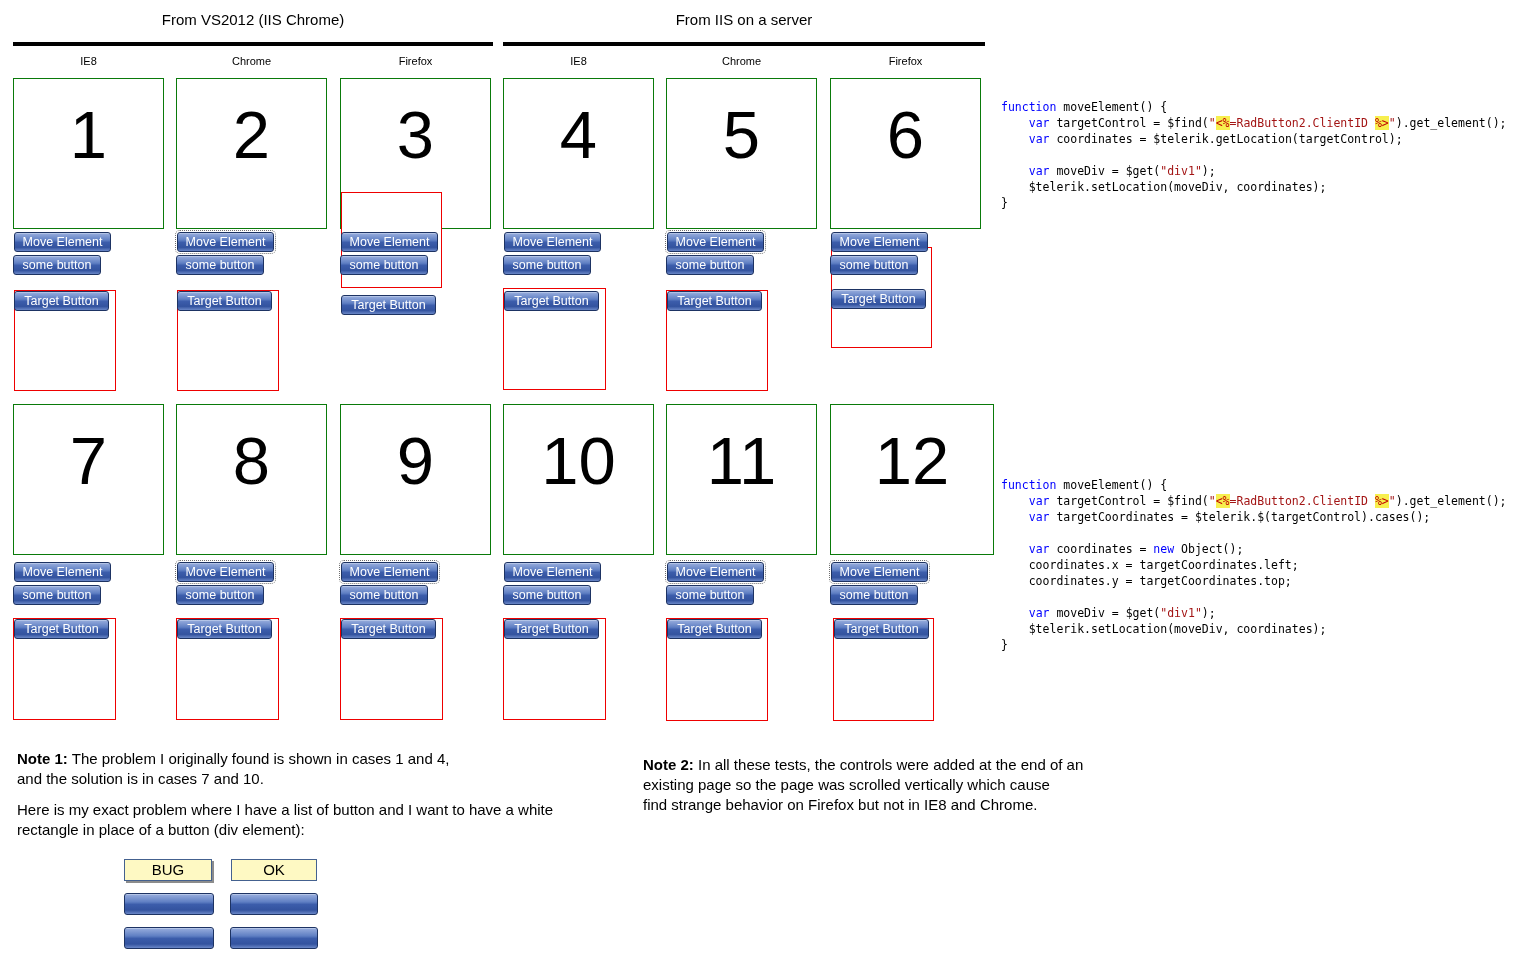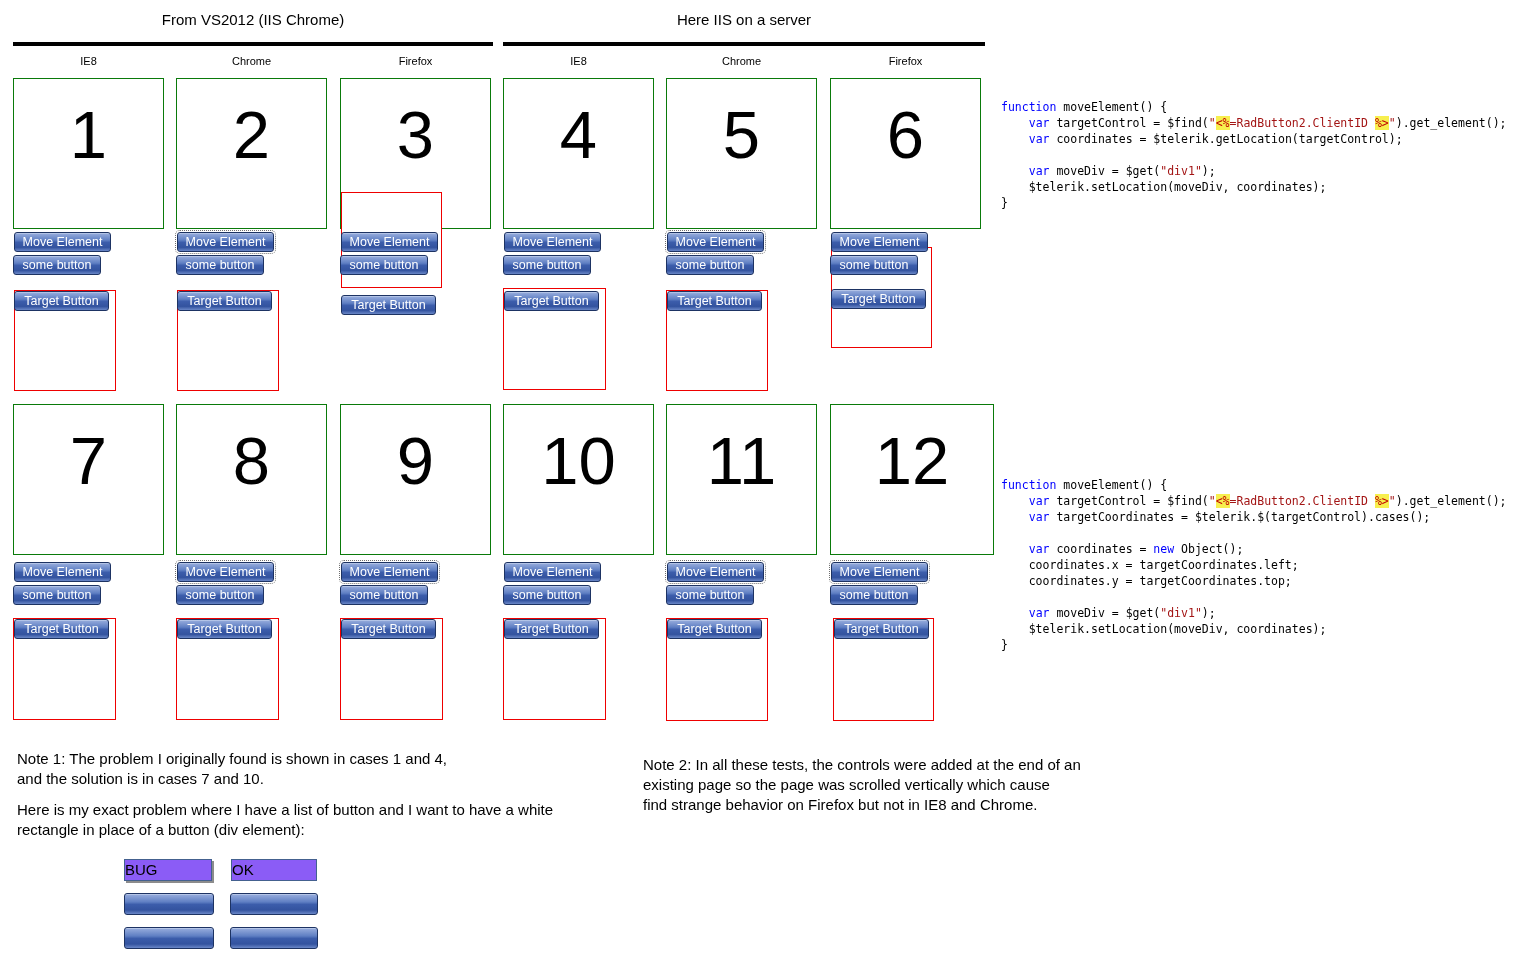--- a/index.html
+++ b/index.html
@@ -16,34 +16,34 @@
        border:1px solid #1d3363;border-radius:3px;color:#fff;font-size:12.5px;text-align:center;
        line-height:18px;height:20px;box-sizing:border-box;z-index:2;cursor:default;}
   .btn.focused{outline:1px dotted #707070;outline-offset:1px;}
   .code{font-family:"DejaVu Sans Mono",monospace;font-size:11.5px;line-height:16px;color:#000;}
   .code-line{height:16px;white-space:pre;}
   .code .kw{color:#0000ff;}
   .code .str{color:#a31515;}
   .code .hl{color:#c00000;background:#f7ef4e;}
   .code .pl{color:#000;}
   .note{font-size:15px;line-height:20px;color:#000;}
-  .note b{font-weight:normal;}
+  .note b{font-weight:bold;}
   .note .para-gap{height:11px;}
-  .demo-head{background:#8b5cf6;border:1px solid #44618f;box-sizing:border-box;font-size:15px;
-             color:#000;line-height:20px;}
+  .demo-head{background:#fef9c3;border:1px solid #44618f;box-sizing:border-box;font-size:15px;
+             color:#000;text-align:center;line-height:20px;}
   .demo-bar{background:linear-gradient(180deg,#c9d6ef 0%,#8fa6d9 7%,#5f7fc3 40%,#3c5dab 52%,#33539f 80%,#6a87c8 100%);
             border:1px solid #1d3363;border-radius:3px;box-sizing:border-box;}
 </style>
 </head>
 <body>
 
 <div id="canvas">
 
   <div class="abs group-title" style="left:13px;top:11px;width:480px">From VS2012 (IIS Chrome)</div>
-  <div class="abs group-title" style="left:503px;top:11px;width:482px">Here IIS on a server</div>
+  <div class="abs group-title" style="left:503px;top:11px;width:482px">From IIS on a server</div>
   <div class="abs thick-line" style="left:13px;top:42px;width:480px"></div>
   <div class="abs thick-line" style="left:503px;top:42px;width:482px"></div>
 
   <div id="colheads">
       <div class="abs col-label" style="left: 13px; top: 55px; width: 151px;">IE8</div>
       <div class="abs col-label" style="left: 176px; top: 55px; width: 151px;">Chrome</div>
       <div class="abs col-label" style="left: 340px; top: 55px; width: 151px;">Firefox</div>
       <div class="abs col-label" style="left: 503px; top: 55px; width: 151px;">IE8</div>
       <div class="abs col-label" style="left: 666px; top: 55px; width: 151px;">Chrome</div>
       <div class="abs col-label" style="left: 830px; top: 55px; width: 151px;">Firefox</div>

